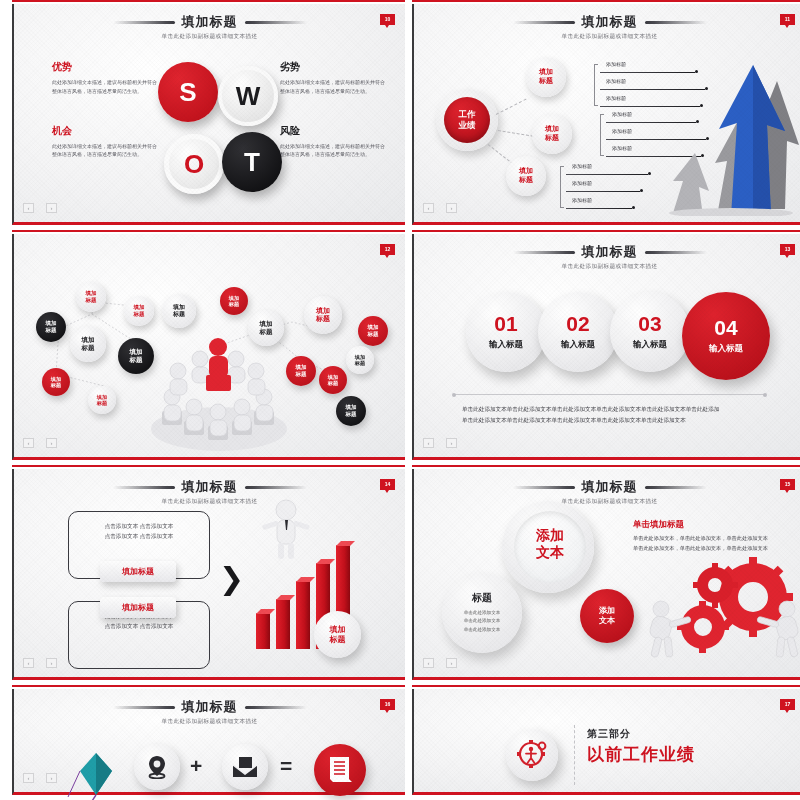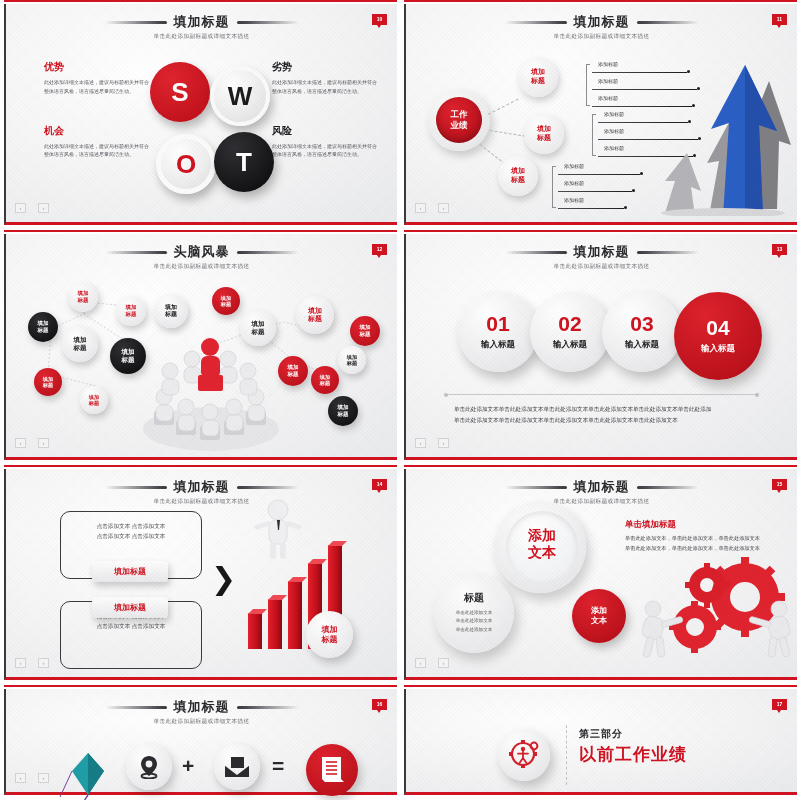--- a/index.html
+++ b/index.html
@@ -7,20 +7,21 @@
     width: 800px; height: 800px;
     background: #ffffff;
     font-family: "Liberation Sans", "DejaVu Sans", sans-serif;
     overflow: hidden;
   }
   .grid {
     width: 688px; height: 800px;
     display: grid;
     grid-template-columns: 400px 400px;
     grid-template-rows: 230px 235px 220px 115px;
+    margin-left: 8px;
   }
   .slide {
     position: relative;
     overflow: hidden;
     background: #ffffff;
   }
   .canvas {
     position: absolute;
     left: 4px; right: 3px; top: 4px; bottom: 5px;
     background:
@@ -365,28 +366,20 @@
       <div class="nav">
         <span>‹</span>
         <span>›</span>
       </div>
     </div>
   </div>
 
   <div class="slide">
     <div class="topline"></div>
     <div class="canvas">
-      <div class="hdr">
-        <div class="row">
-          <span class="dash"></span>
-          <span class="title">头脑风暴</span>
-          <span class="dash r"></span>
-        </div>
-        <div class="sub">单击此处添加副标题或详细文本描述</div>
-      </div>
 
       <svg style="position:absolute;left:0;top:0;width:100%;height:100%;">
         <g stroke="#c6c6ca" stroke-width="0.7" stroke-dasharray="2,2" fill="none">
           <path d="M45 95 L78 80 L112 102 L140 118"></path>
           <path d="M78 80 L80 68 L120 72"></path>
           <path d="M45 95 L42 140 L90 152"></path>
           <path d="M250 96 L278 88 L306 95"></path>
           <path d="M250 96 L286 125 L318 140"></path>
           <path d="M210 110 L250 96"></path>
         </g>

